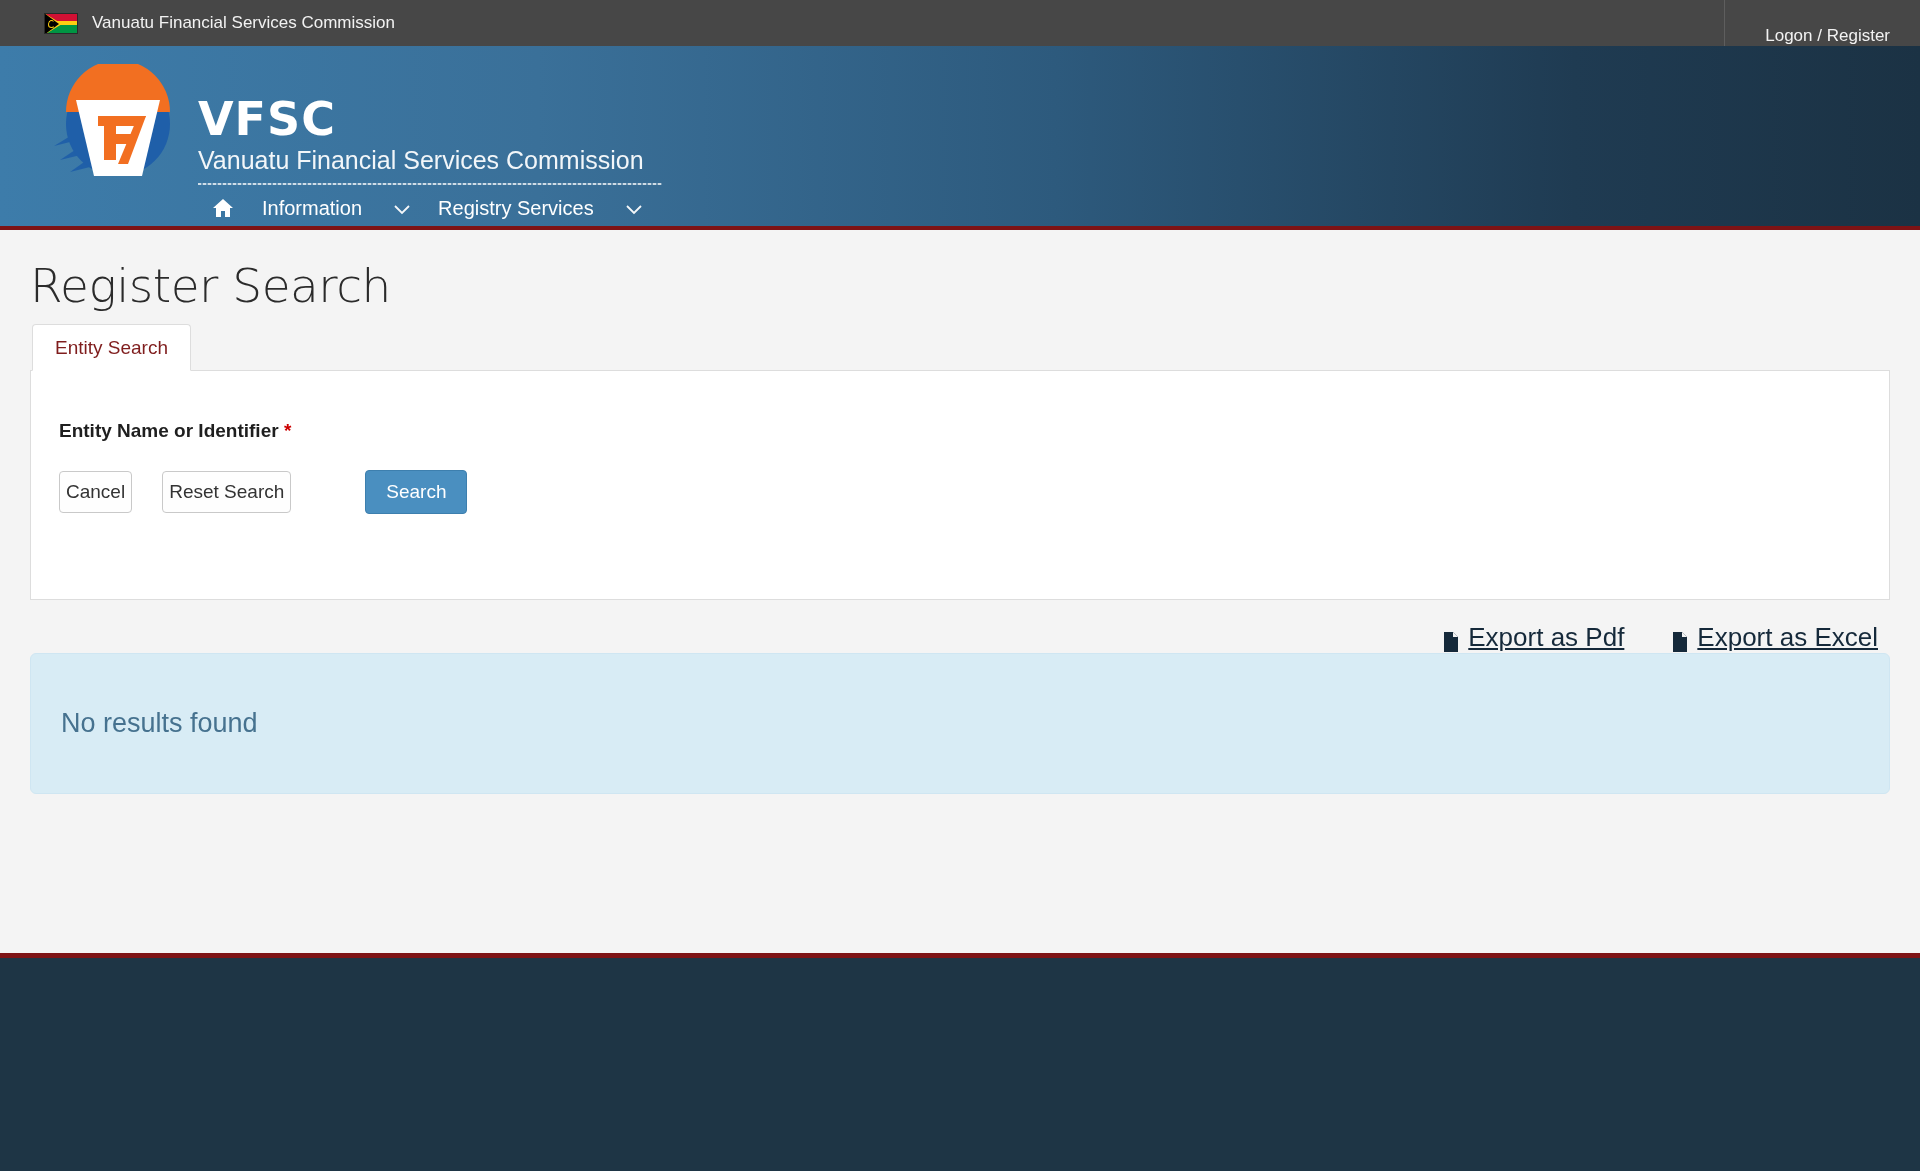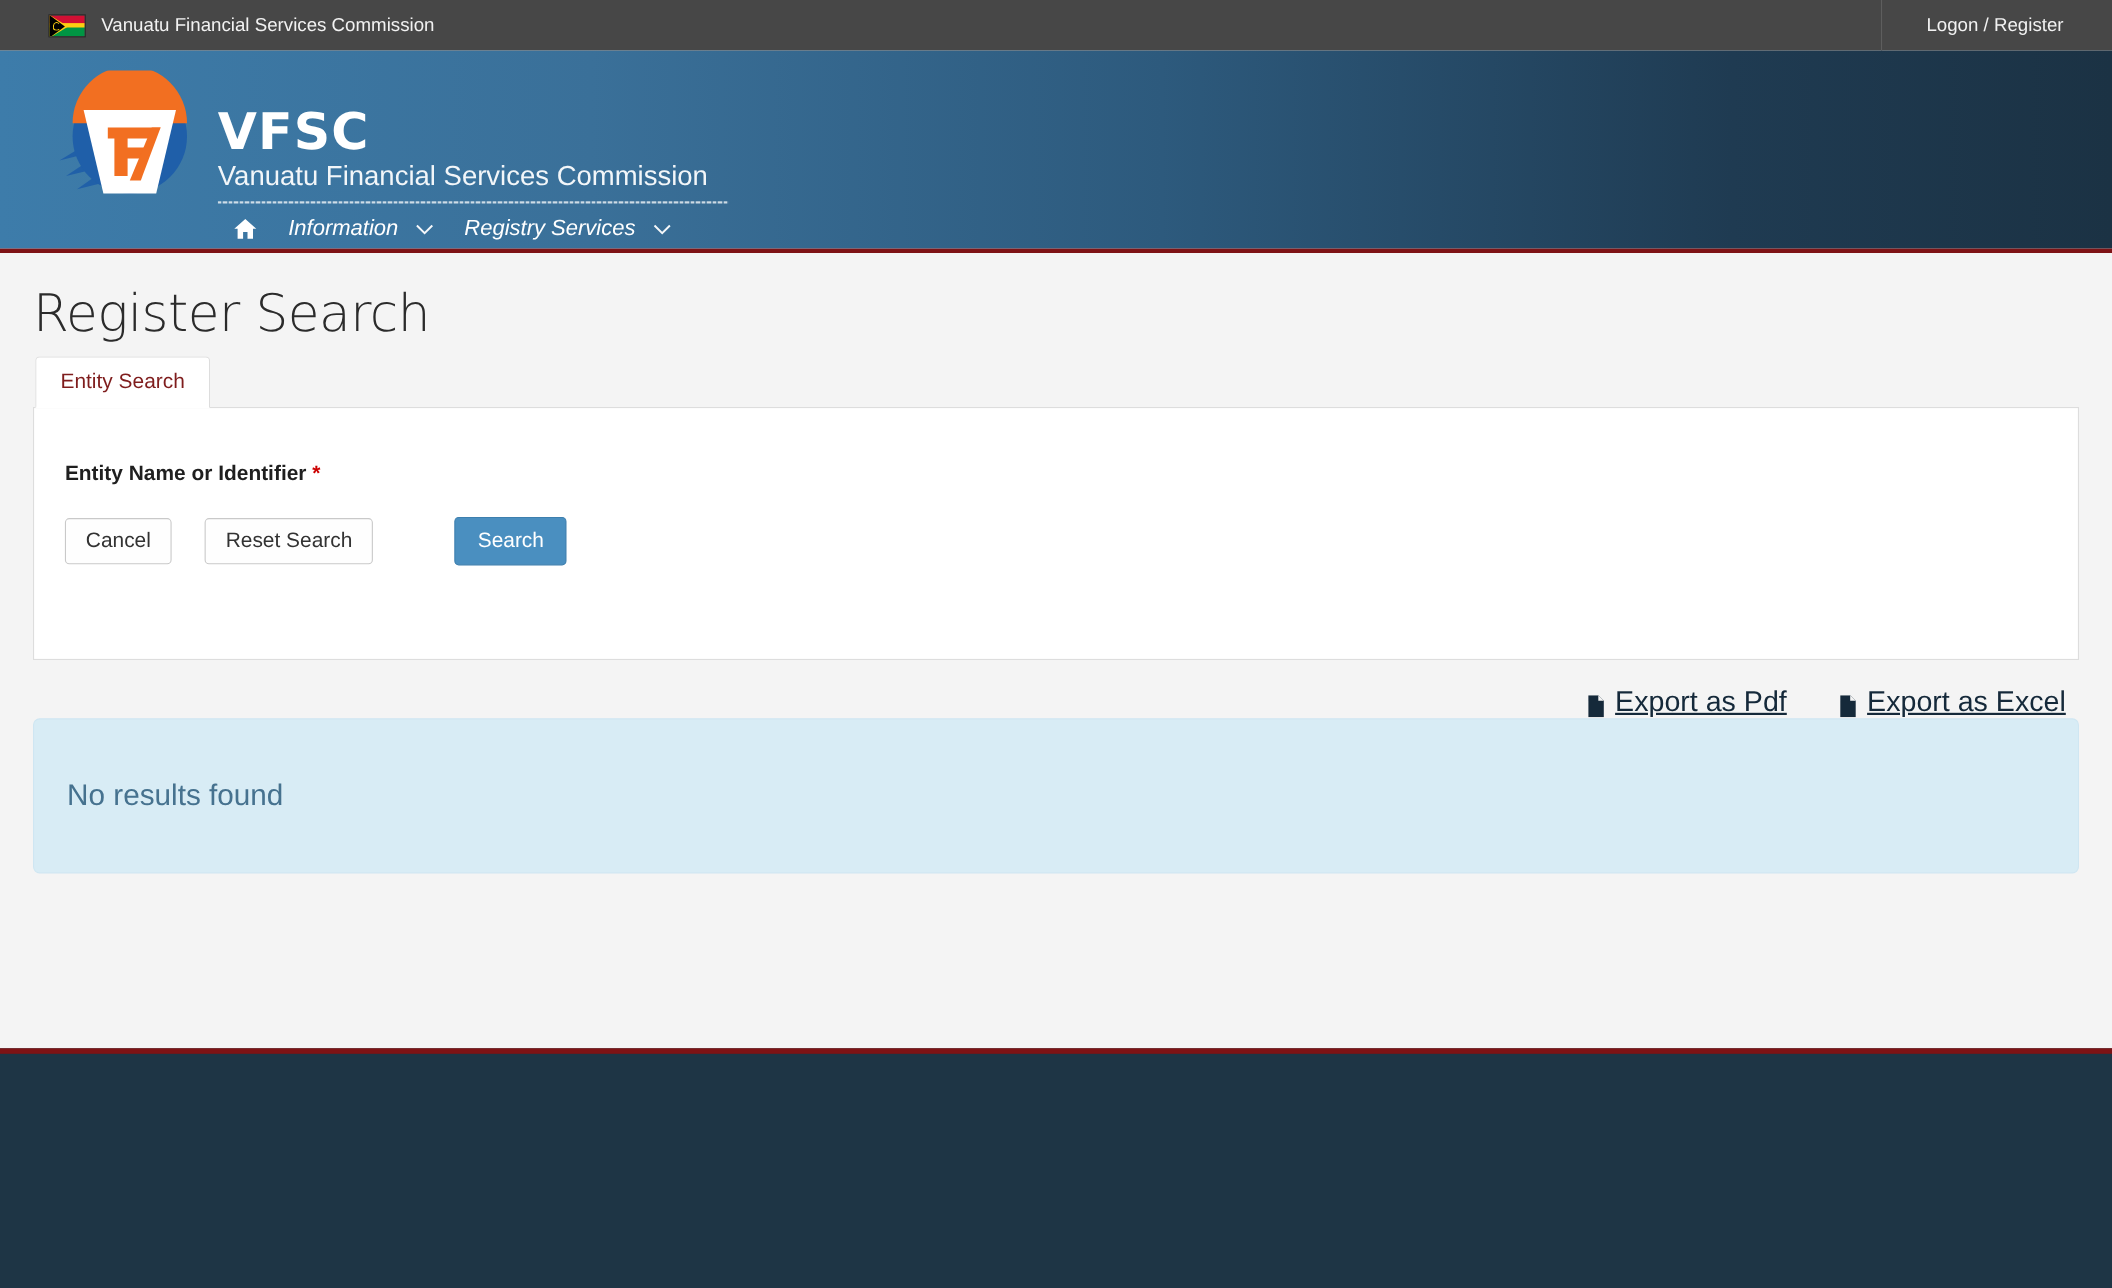--- a/index.html
+++ b/index.html
@@ -46,23 +46,23 @@
                 border-left: 18px solid #fdce12; z-index:1; }
   .flag .ktri { position: absolute; left:-1px; top:-1px; width:0; height:0;
                 border-top: 11.5px solid transparent;
                 border-bottom: 11.5px solid transparent;
                 border-left: 15px solid #000; z-index:2; }
   .flag .emb  { position:absolute; z-index:3; left:3px; top:6.5px; width:7px; height:8px;
                 border:1.5px solid #fdce12; border-radius:50% 50% 50% 50%/60% 60% 40% 40%;
                 border-right-color: transparent; }
   .topbar-right {
     display: flex;
-    align-items: center;
+    align-items: flex-end;
     height: 100%;
-    padding: 0 44px 0 0;
+    padding: 0 30px 0 0;
   }
   .topbar-right .divider {
     width: 1px; height: 46px; background: #5e5e5e; margin-right: 40px;
   }
   .logon-link { color:#f2f2f2; text-decoration:none; font-size:17px; }
 
   
   .header {
     height: 184px;
     background: linear-gradient(90deg, #3d7caa 0%, #3a7099 28%, #2d5a7d 55%, #1f3b52 82%, #1b3244 100%);
@@ -90,21 +90,21 @@
   }
   .brand-rule {
     margin-top: 8px; width: 464px; height: 2px;
     background: repeating-linear-gradient(90deg, rgba(255,255,255,.75) 0 3px, rgba(255,255,255,.25) 3px 5px);
   }
   .mainnav {
     display: flex; align-items: center; gap: 0; margin-top: 8px;
     color: #fff; font-size: 20px;
   }
   .mainnav a, .mainnav span.navitem {
-    color:#fff; text-decoration:none; padding: 4px 14px; display:inline-flex; align-items:center; gap:6px;font-style:italic;
+    color:#fff; text-decoration:none; padding: 4px 14px; display:inline-flex; align-items:center; gap:22px;
   }
   .home-icon { display:inline-block; width:22px; height:20px; position:relative; }
   .chev { display:inline-block; margin-left:10px; opacity:.95; }
 
   
   .content { padding: 0 30px; }
   .page-title {
     font-size: 47px; font-weight: 300; color: #2b2b2b; margin: 28px 0 10px 0;
     font-family: "DejaVu Sans", sans-serif; letter-spacing: -0.5px;
   }
@@ -152,21 +152,21 @@
   }
   .select-chev {
     position: absolute; right: 12px; top: 50%; transform: translateY(-50%);
     pointer-events: none;
   }
 
   .btn-row { display: flex; align-items: center; margin-top: 28px; }
   .btn {
     font-size: 19px; border-radius: 4px; cursor: pointer;
     font-family: "Liberation Sans", sans-serif;
-    padding: 9px 18px;
+    padding: 9px 6px;
   }
   .btn-default {
     background: #fefefe; border: 1px solid #c9c9c9; color: #333;
   }
   .btn-primary {
     background: #4a8fc0; border: 1px solid #3d7fae; color: #fff;
     padding: 10px 20px;
   }
   .gap-sm { width: 30px; }
   .gap-lg { width: 74px; }

